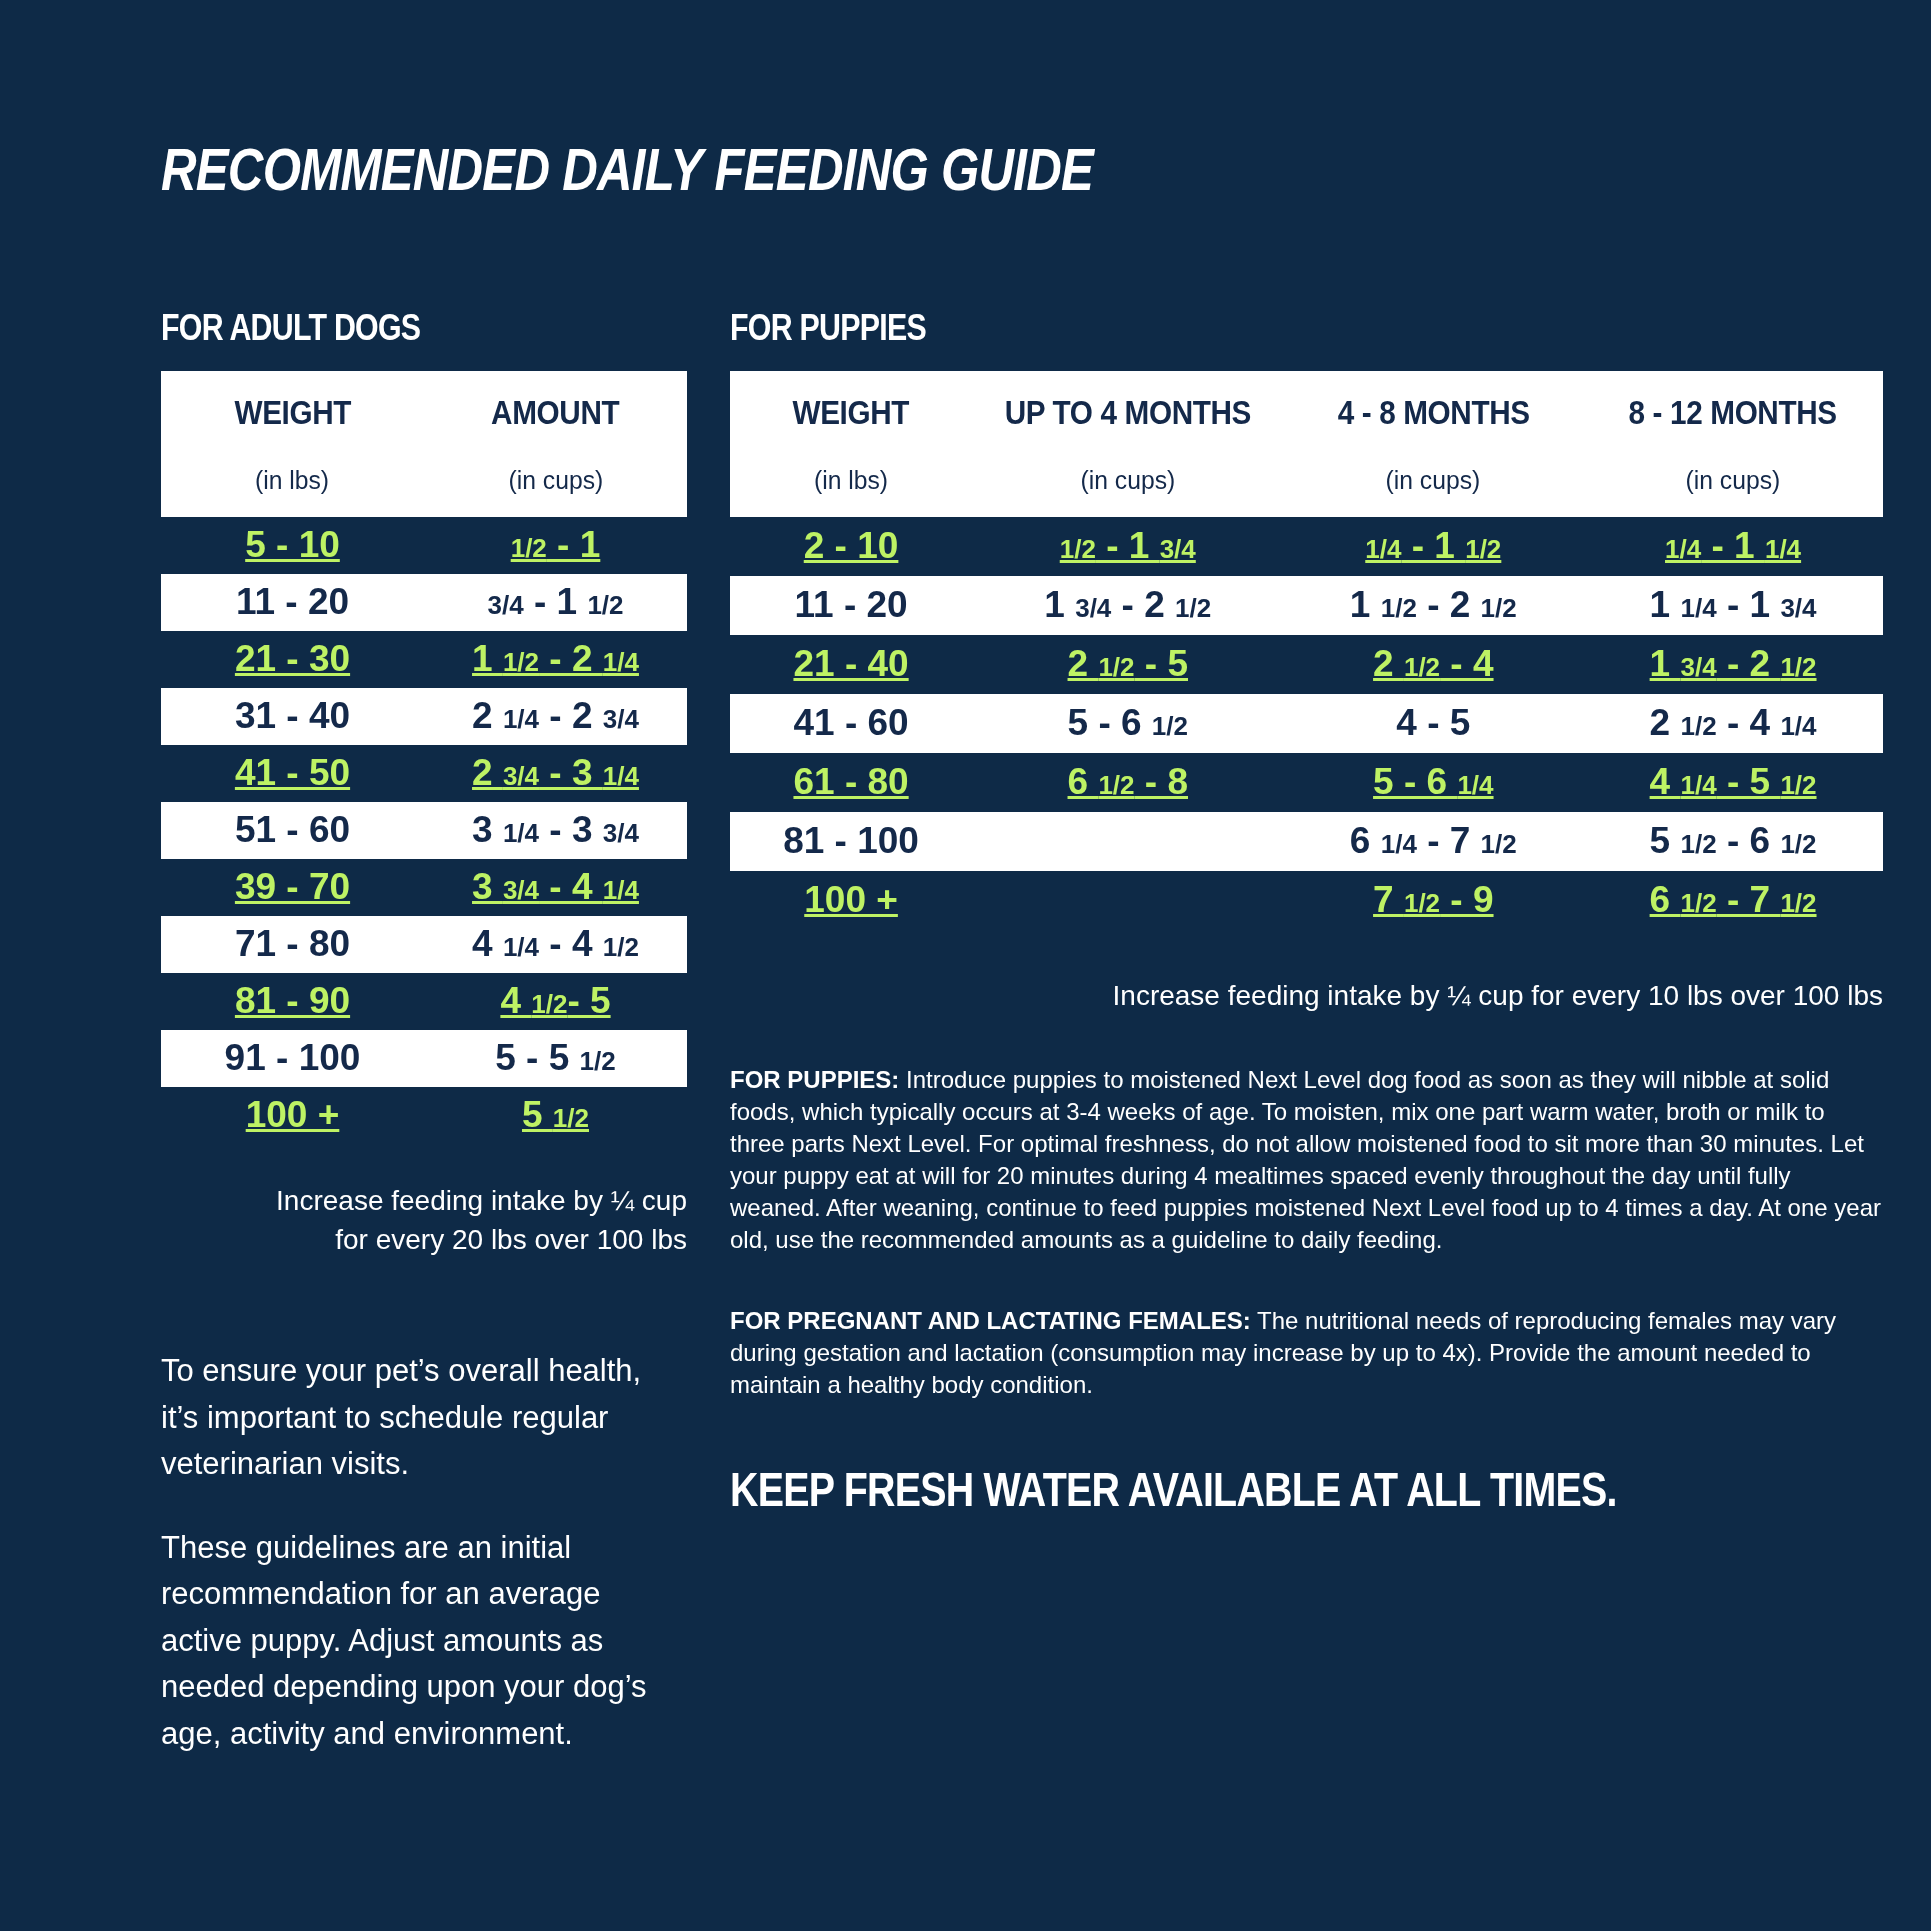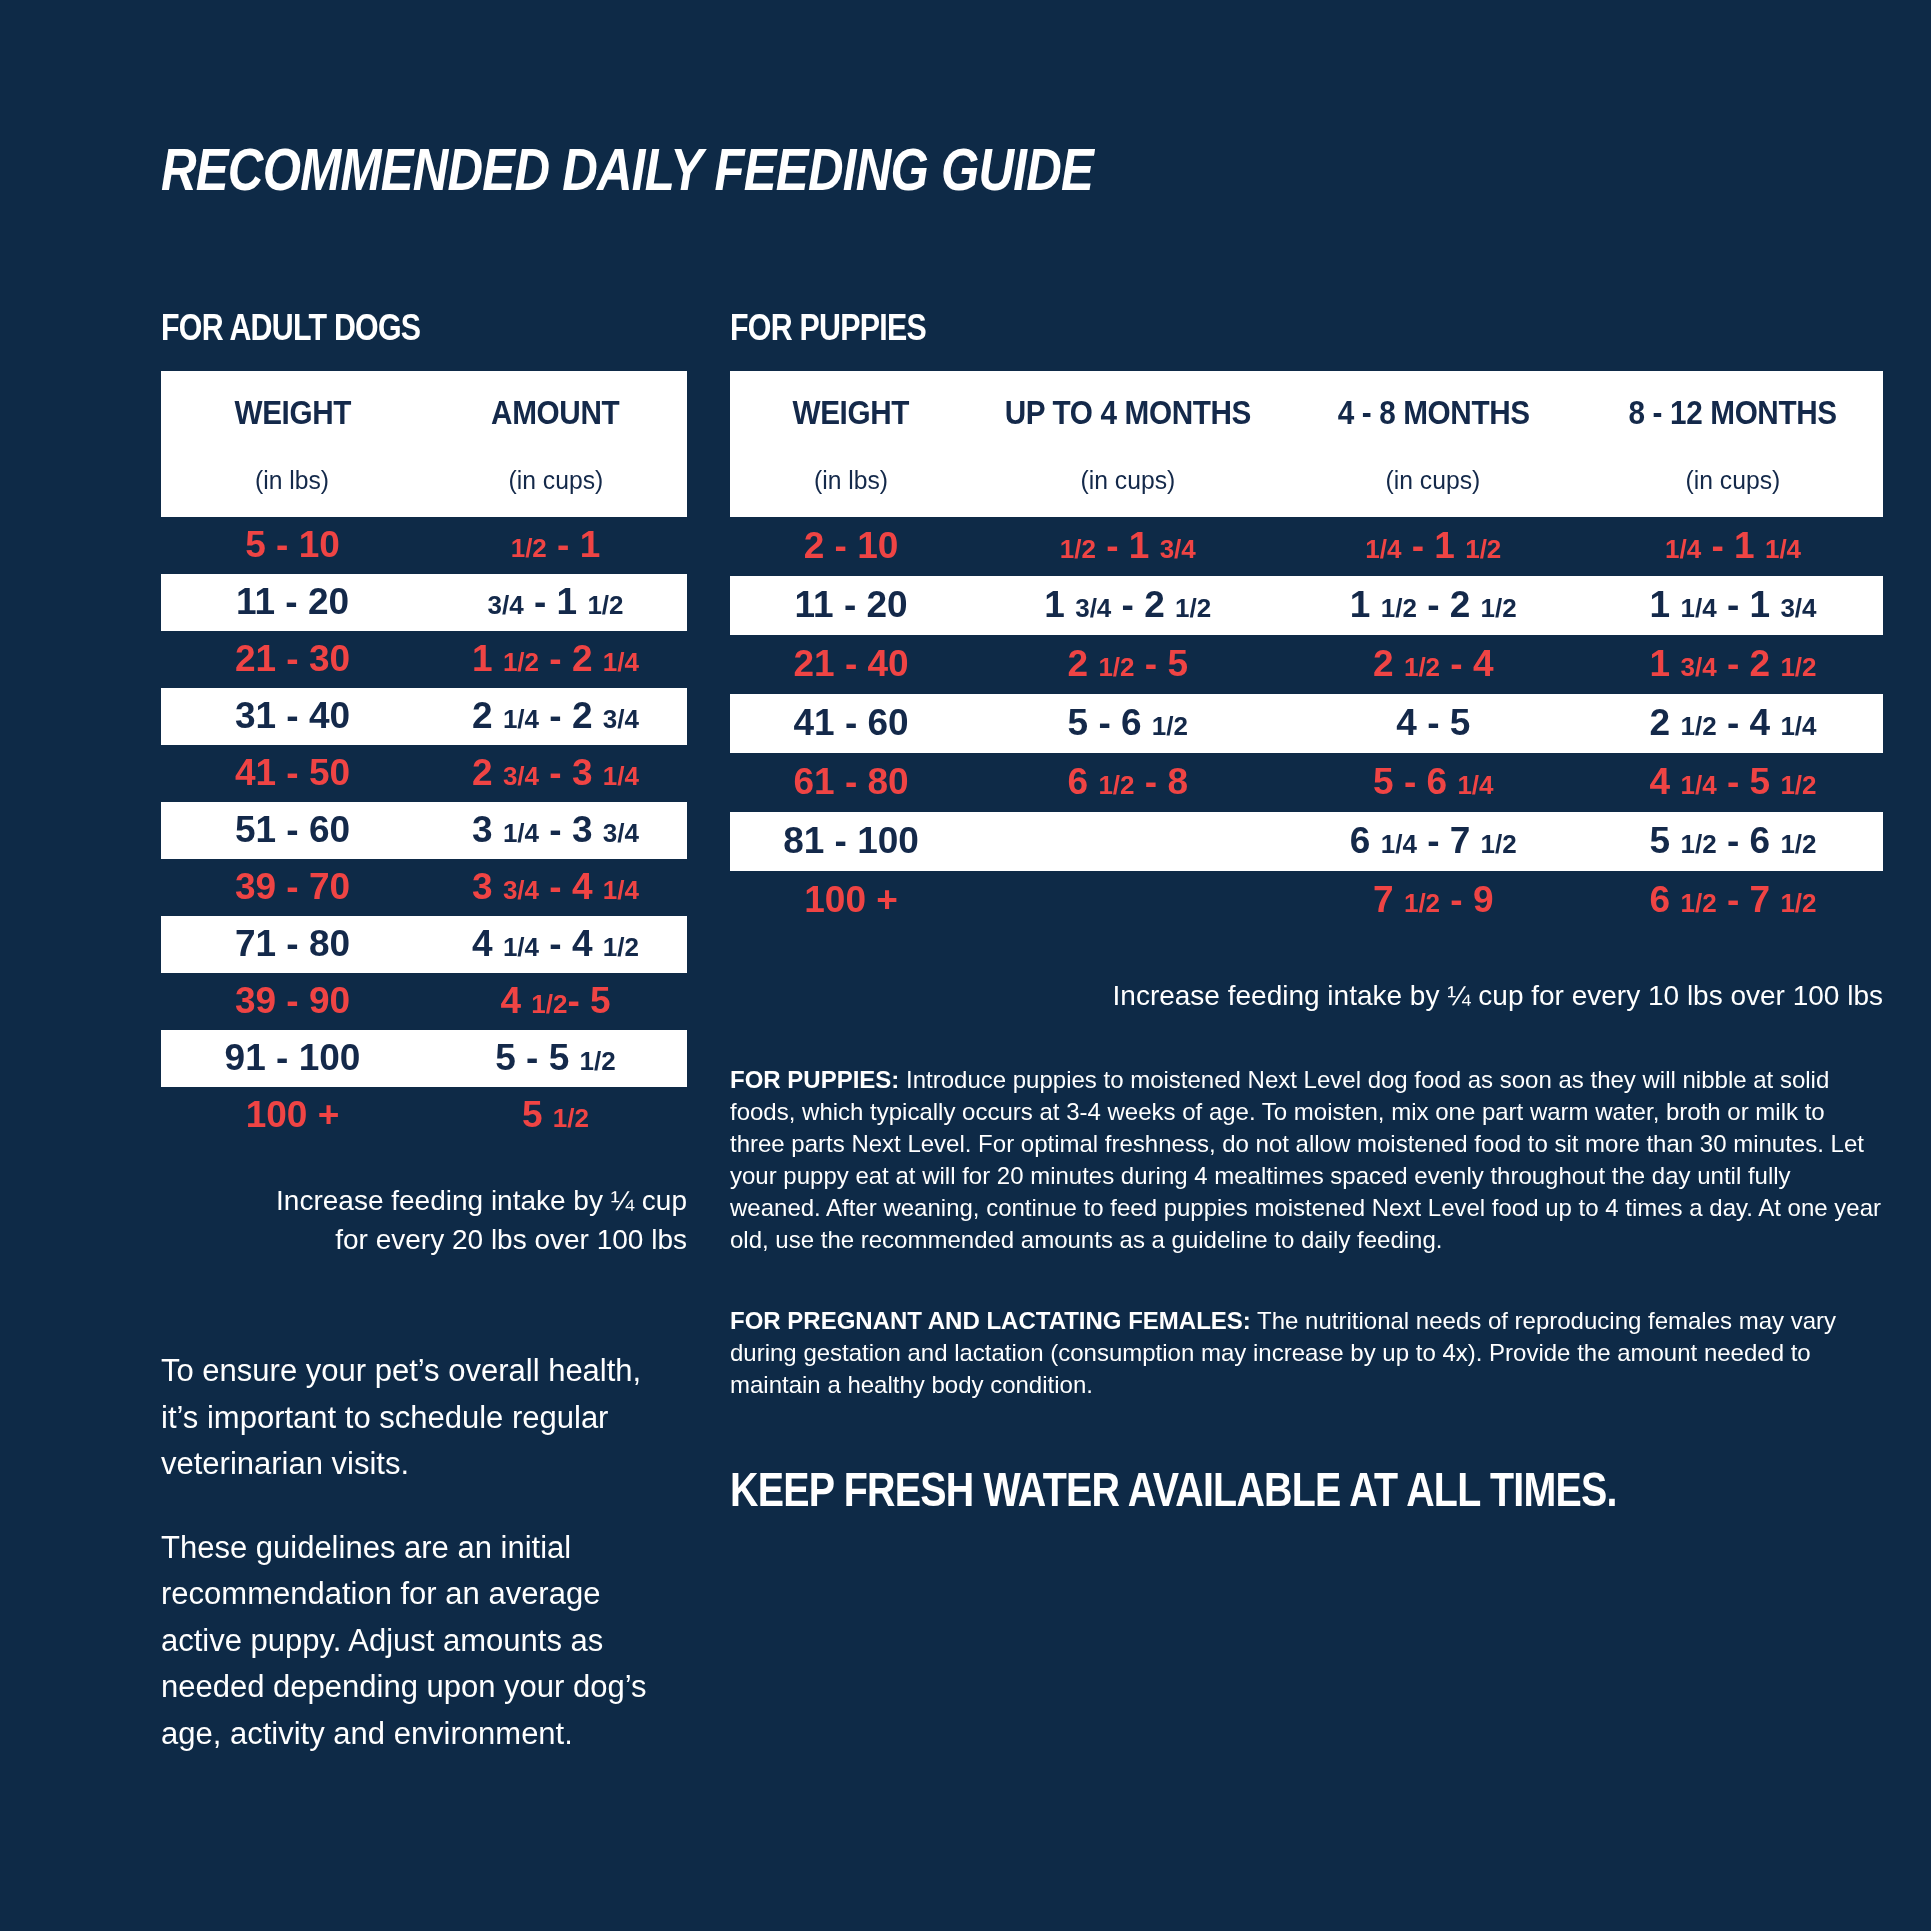--- a/index.html
+++ b/index.html
@@ -33,21 +33,21 @@
   .thead{
     background:#FFFFFF;color:#14294A;
     display:flex;align-items:center;
     padding:23px 0 21px 0;
   }
   .thead .cell{display:flex;flex-direction:column;align-items:center;justify-content:center;}
   .h-main{font-size:33px;font-weight:bold;white-space:nowrap;display:inline-block;transform:scaleX(0.9);letter-spacing:-0.4px;}
   .h-sub{font-size:26px;font-weight:normal;margin-top:7px;transform:scaleX(0.95);}
 
   .row{display:flex;align-items:center;font-weight:bold;font-size:37px;}
-  .row.dark{background:transparent;color:#ef4444;}
+  .row.dark{background:transparent;color:#bef264;text-decoration:underline;}
   .row.white{background:#FFFFFF;color:#14294A;}
   .adult .row{height:57px;}
   .puppy .row{height:59px;}
   .cell{text-align:center;white-space:nowrap;gap:26px;}
   .w50{width:50%;}
   .pc1{width:21%;}
   .pc2{width:27%;}
   .pc3{width:26%;}
   .pc4{width:26%;}
   .fr{font-size:26px;}
@@ -122,21 +122,21 @@
           </div>
           <div class="row dark">
             <div class="cell w50">39 - 70</div>
             <div class="cell w50">3 <span class="fr">3/4</span> - 4 <span class="fr">1/4</span></div>
           </div>
           <div class="row white">
             <div class="cell w50">71 - 80</div>
             <div class="cell w50">4 <span class="fr">1/4</span> - 4 <span class="fr">1/2</span></div>
           </div>
           <div class="row dark">
-            <div class="cell w50">39 - 90</div>
+            <div class="cell w50">81 - 90</div>
             <div class="cell w50">4 <span class="fr">1/2</span>- 5</div>
           </div>
           <div class="row white">
             <div class="cell w50">91 - 100</div>
             <div class="cell w50">5 - 5 <span class="fr">1/2</span></div>
           </div>
           <div class="row dark">
             <div class="cell w50">100 +</div>
             <div class="cell w50">5 <span class="fr">1/2</span></div>
           </div>

